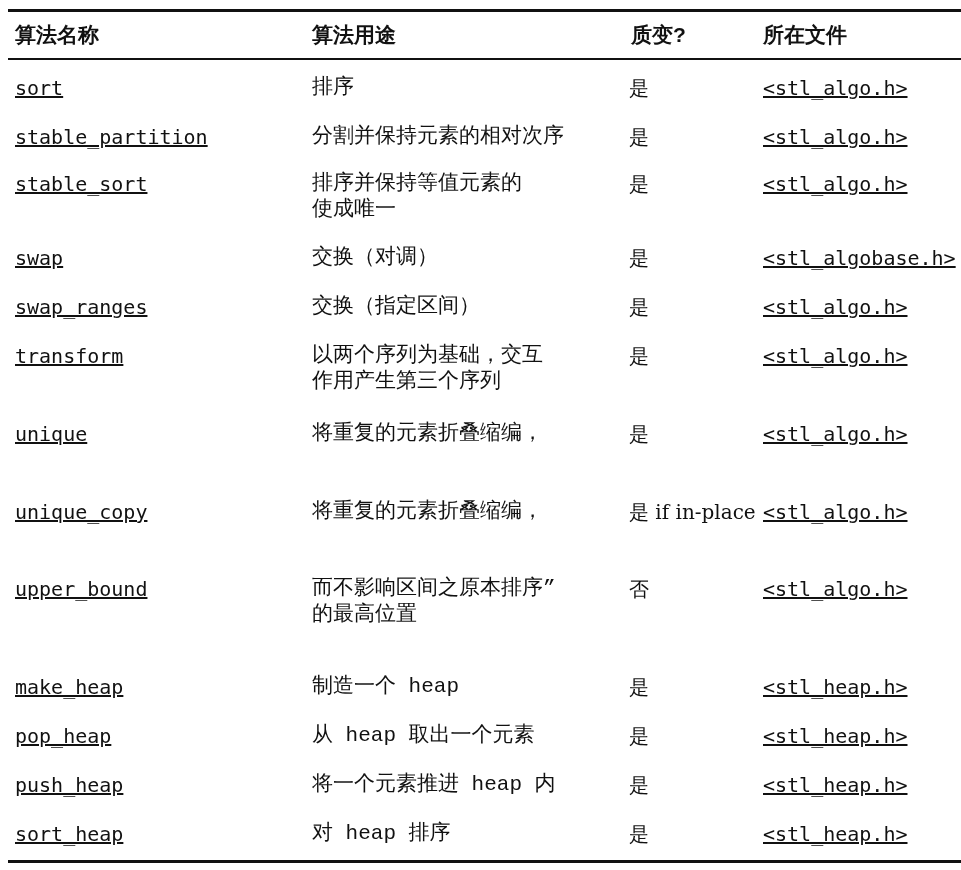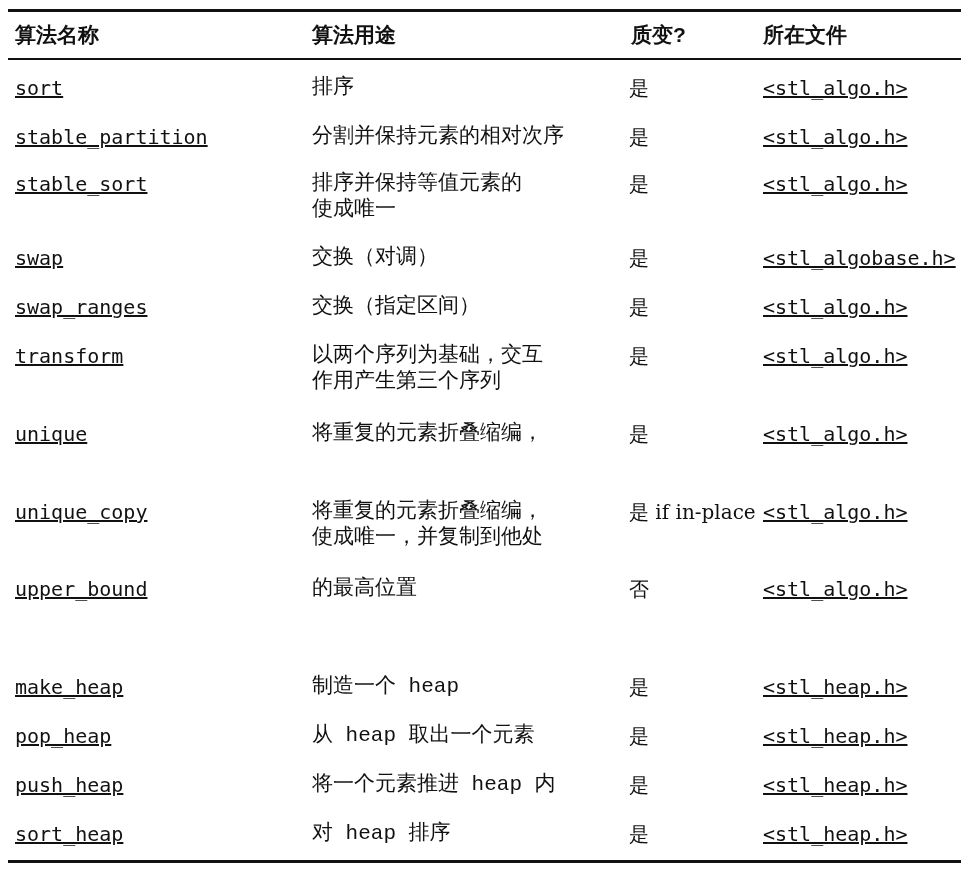--- a/index.html
+++ b/index.html
@@ -90,28 +90,28 @@
         <div class="cell use">
           <span>将重复的元素折叠缩编，</span>
         </div>
         <div class="cell mut">是</div>
         <div class="cell file">&lt;stl_algo.h&gt;</div>
       </div>
       <div class="row" style="top: 499px;">
         <div class="cell name">unique_copy</div>
         <div class="cell use">
           <span>将重复的元素折叠缩编，</span>
-          <span>使成唯一，并复制到他处</span>
         </div>
         <div class="cell mut">是 if in-place</div>
         <div class="cell file">&lt;stl_algo.h&gt;</div>
       </div>
       <div class="row" style="top: 576px;">
         <div class="cell name">upper_bound</div>
         <div class="cell use">
+          <span>而不影响区间之原本排序”</span>
           <span>的最高位置</span>
         </div>
         <div class="cell mut">否</div>
         <div class="cell file">&lt;stl_algo.h&gt;</div>
       </div>
       <div class="row" style="top: 674px;">
         <div class="cell name">make_heap</div>
         <div class="cell use">
           <span>制造一个 heap</span>
         </div>

